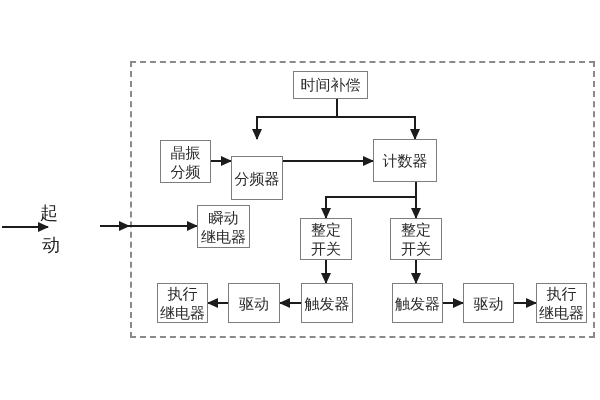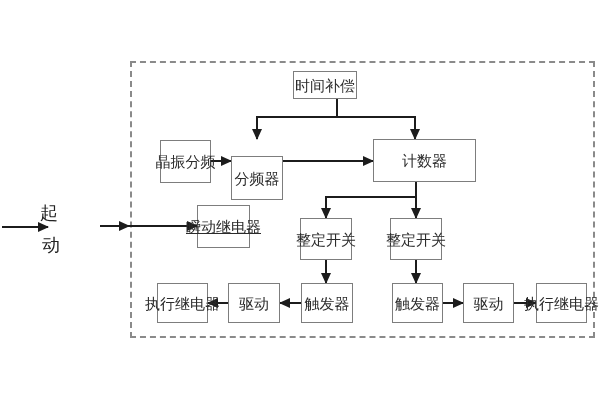--- a/index.html
+++ b/index.html
@@ -29,21 +29,21 @@
     border: 2px dashed #8a8a8a;
     background: transparent;
   }
   .node {
     position: absolute;
     box-sizing: border-box;
     background: #ffffff;
     border: 1.5px solid #7d7d7d;
     color: #2b2b2b;
     display: flex;
-    flex-direction: row;
+    flex-direction: column;
     align-items: center;
     justify-content: center;
     font-size: 15px;
     line-height: 19px;
     text-align: center;
     white-space: nowrap;
   }
   .node.single { flex-direction: row; }
   .free-label {
     position: absolute;
@@ -95,39 +95,39 @@
 
       <line x1="443" y1="303" x2="463" y2="303" marker-end="url(#ah)"></line>
       <line x1="514" y1="303" x2="536" y2="303" marker-end="url(#ah)"></line>
     </g>
   </svg>
 
   <div class="free-label" style="left:40px; top:204px;">起</div>
   <div class="free-label" style="left:42px; top:236px;">动</div>
 
 
-  <div class="node" style="left:197px; top:205px; width:53px; height:43px;text-decoration:underline;">
+  <div class="node" style="left:197px; top:205px; width:53px; height:43px;">
     <span>瞬动</span>
     <span>继电器</span>
   </div>
 
-  <div class="node single" style="left:293px; top:71px; width:64px; height:28px;">
+  <div class="node single" style="left:293px; top:71px; width:75px; height:28px;font-family:Liberation Serif, serif;">
     <span>时间补偿</span>
   </div>
 
   <div class="node" style="left:160px; top:140px; width:51px; height:43px;">
     <span>晶振</span>
     <span>分频</span>
   </div>
 
   <div class="node single" style="left:231px; top:139px; width:52px; height:44px;margin-top:17px;">
     <span>分频器</span>
   </div>
 
-  <div class="node single" style="left:373px; top:139px; width:103px; height:43px;">
+  <div class="node single" style="left:373px; top:139px; width:64px; height:43px;">
     <span>计数器</span>
   </div>
 
   <div class="node" style="left:300px; top:218px; width:52px; height:42px;">
     <span>整定</span>
     <span>开关</span>
   </div>
 
   <div class="node" style="left:390px; top:218px; width:52px; height:42px;">
     <span>整定</span>

